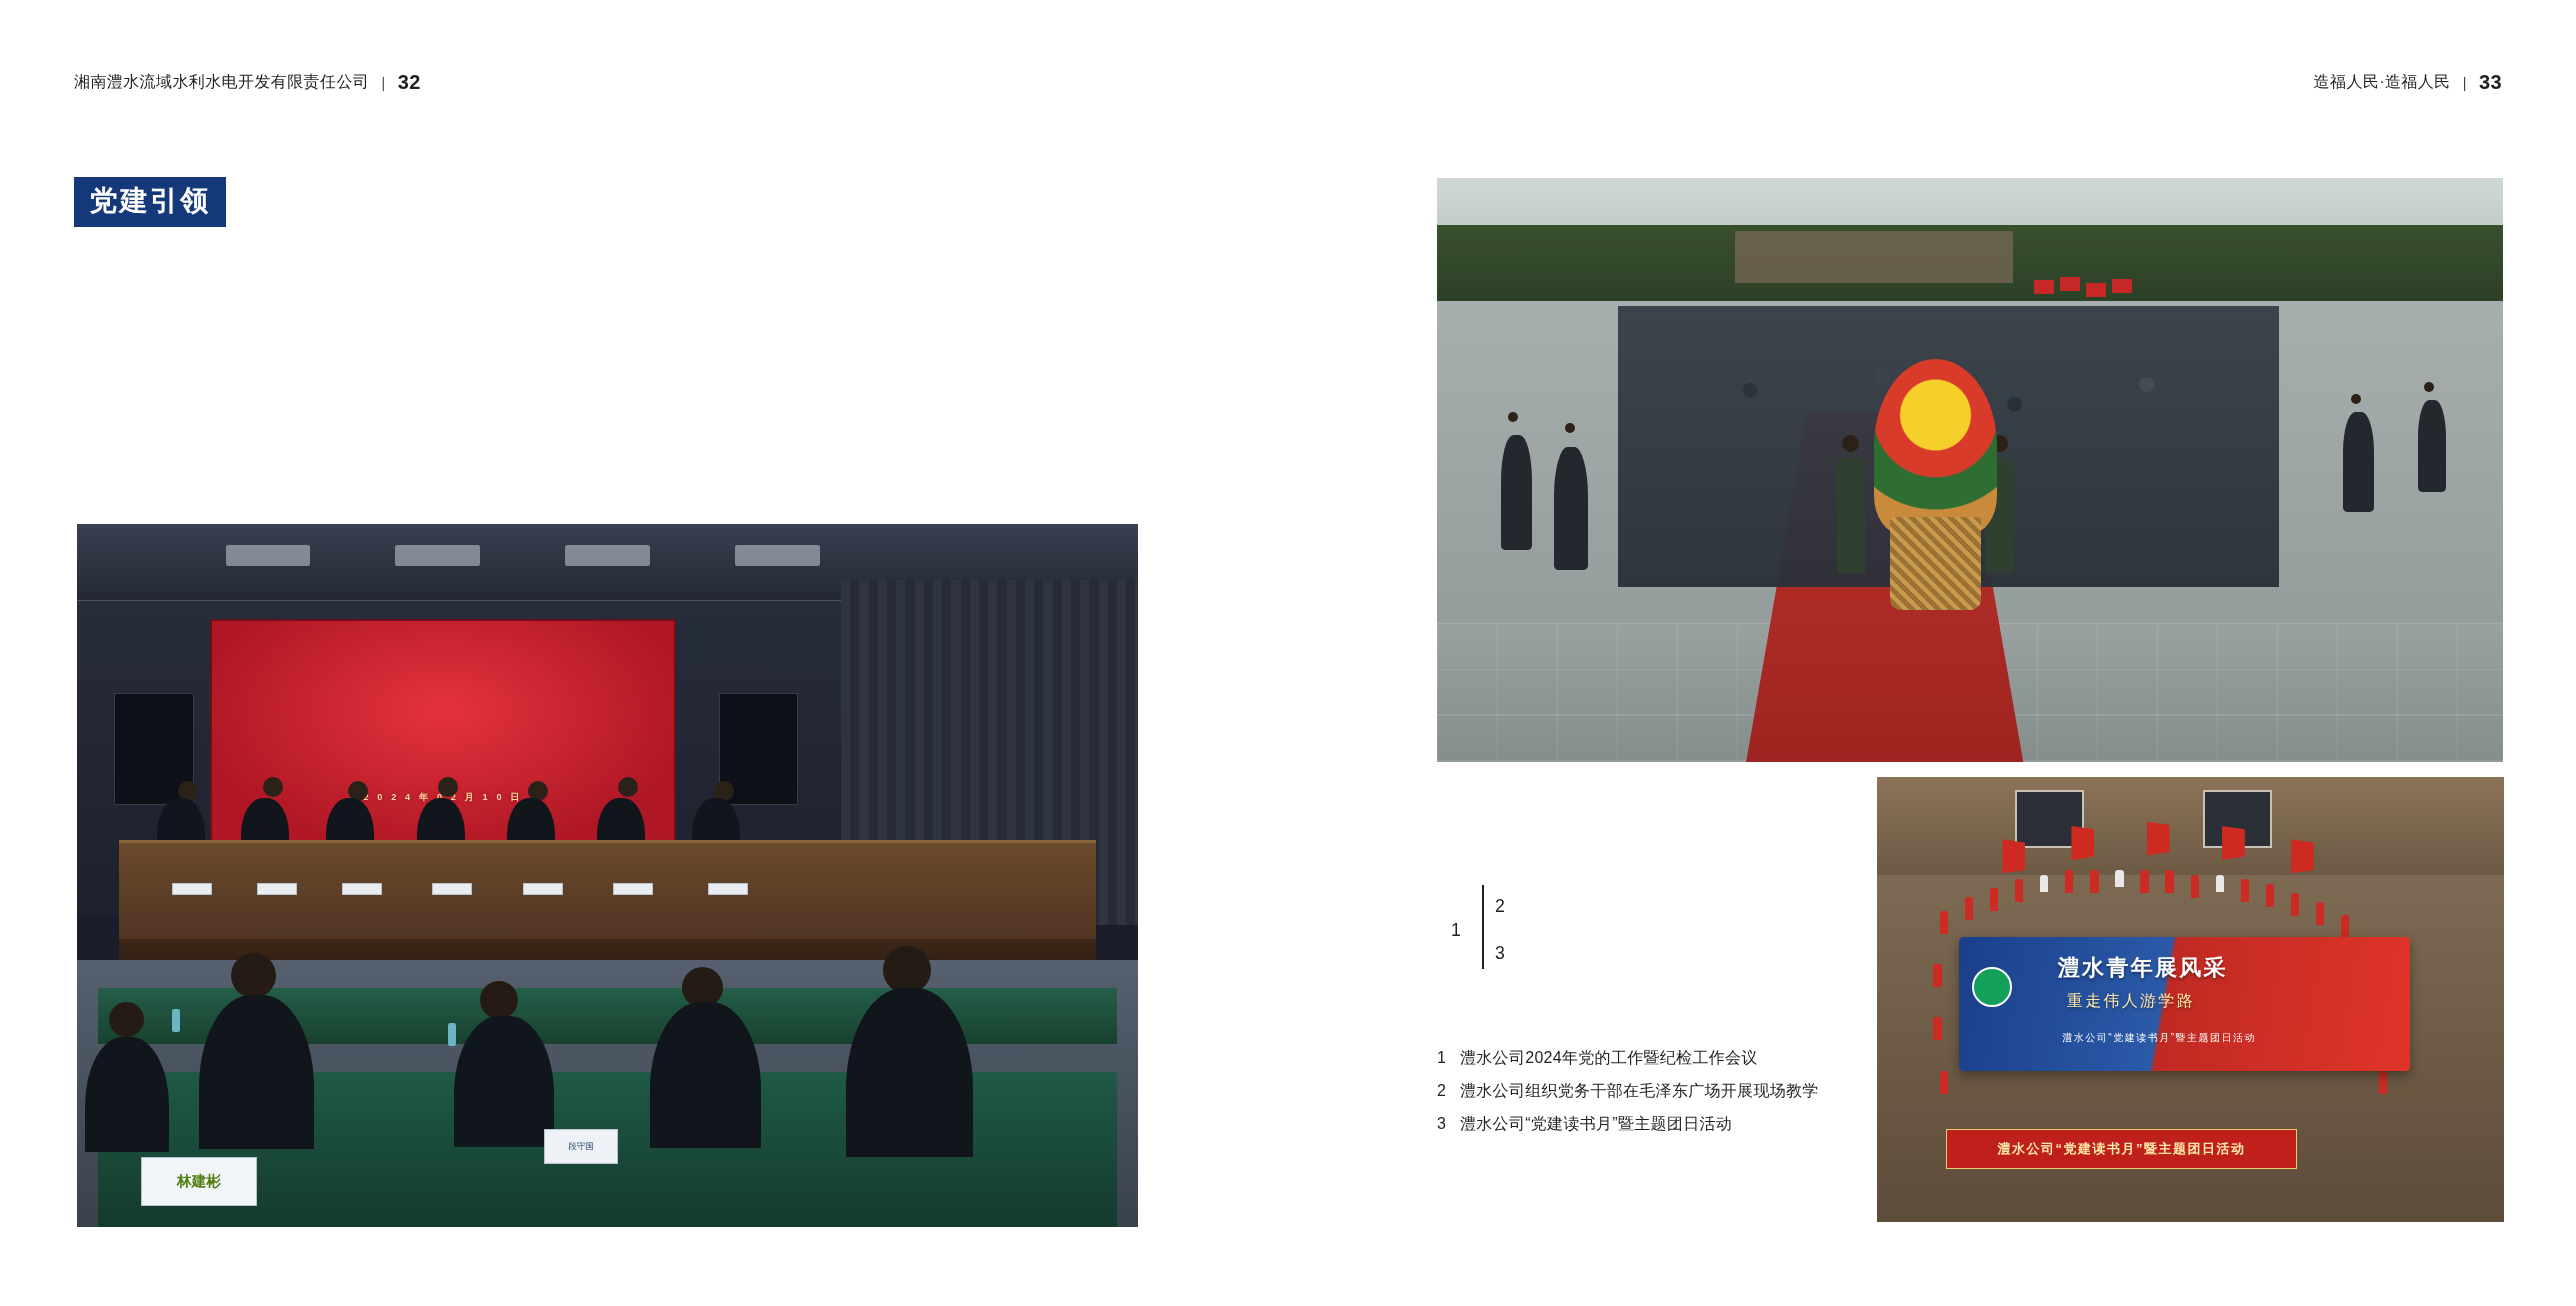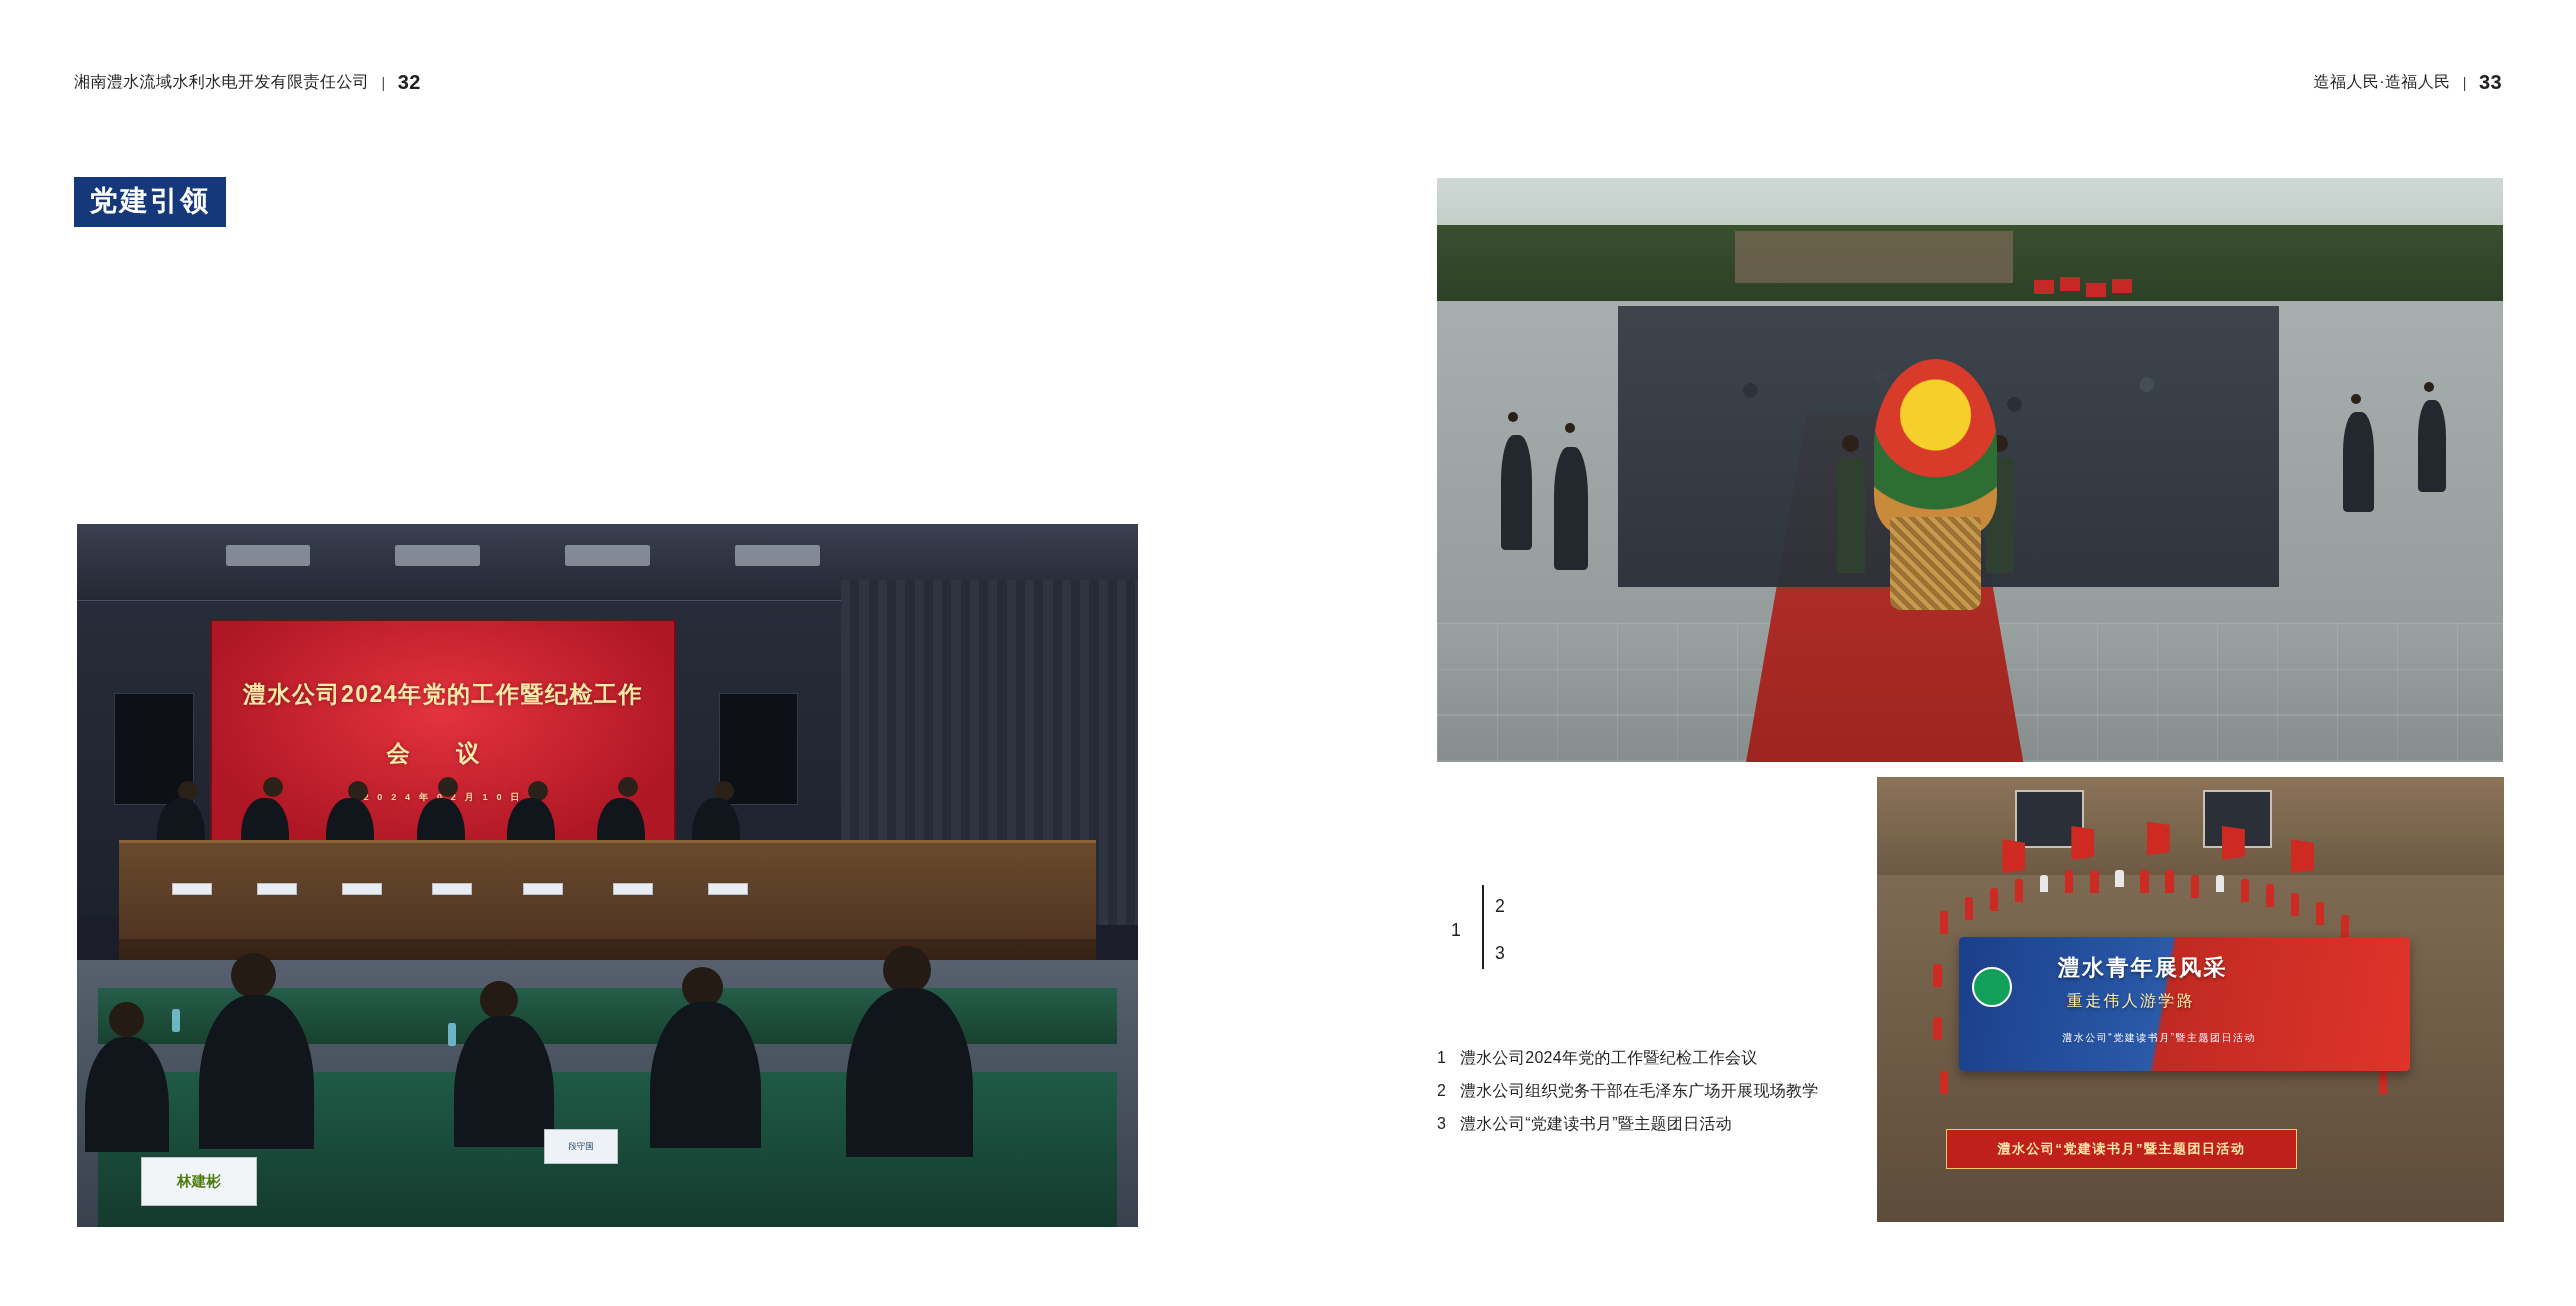--- a/index.html
+++ b/index.html
@@ -357,22 +357,20 @@
       <div class="p1-ceil-light" style="left:14%"></div>
       <div class="p1-ceil-light" style="left:30%"></div>
       <div class="p1-ceil-light" style="left:46%"></div>
       <div class="p1-ceil-light" style="left:62%"></div>
       <div class="p1-curtain"></div>
 
       <div class="p1-sidepanel p1-sp-l"></div>
       <div class="p1-sidepanel p1-sp-r"></div>
 
       <div class="p1-screen">
-        <div class="title-line tl1">澧水公司2024年党的工作暨纪检工作</div>
-        <div class="title-line tl2">会    议</div>
         <div class="title-line tl3">2 0 2 4 年 0 2 月 1 0 日</div>
       </div>
 
       <div class="p1-head" style="left:9.5%;  top:36.5%; width:20px; height:20px;"></div>
       <div class="p1-head" style="left:17.5%; top:36.0%; width:20px; height:20px;"></div>
       <div class="p1-head" style="left:25.5%; top:36.5%; width:20px; height:20px;"></div>
       <div class="p1-head" style="left:34.0%; top:36.0%; width:20px; height:20px;"></div>
       <div class="p1-head" style="left:42.5%; top:36.5%; width:20px; height:20px;"></div>
       <div class="p1-head" style="left:51.0%; top:36.0%; width:20px; height:20px;"></div>
       <div class="p1-head" style="left:60.0%; top:36.5%; width:20px; height:20px;"></div>

